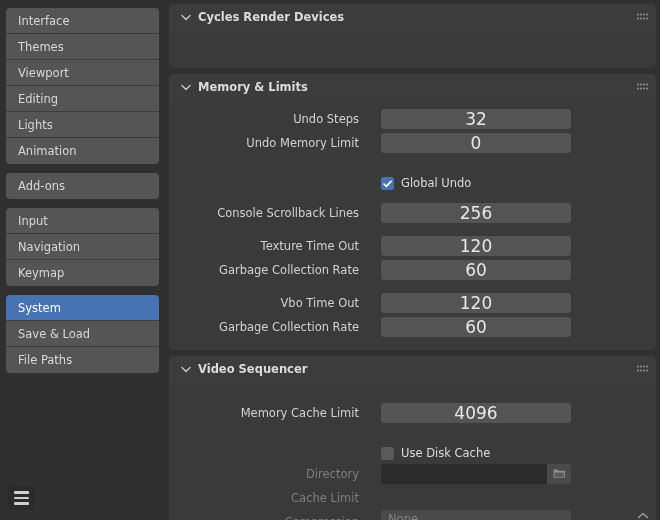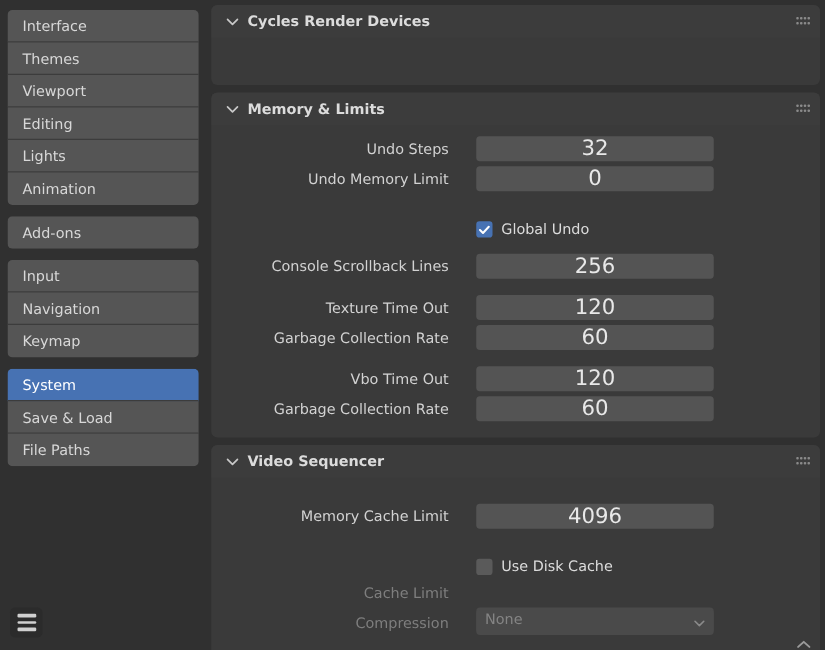--- a/index.html
+++ b/index.html
@@ -349,20 +349,32 @@
           <div class="row-label">Memory Cache Limit</div>
           <div class="field">4096</div>
         </div>
 
         <div class="check-row gap-top">
           <div class="check-spacer"></div>
           <span class="cbox off"></span>
           <span class="cbox-label">Use Disk Cache</span>
         </div>
 
+        <div class="row">
+          <div class="row-label dim">Directory</div>
+          <div class="path-wrap">
+            <div class="field path" placeholder=""></div>
+            <div class="folder-btn">
+              <svg width="13" height="11" viewBox="0 0 13 11">
+                <path d="M0.5 2.2 A0.8 0.8 0 0 1 1.3 1.4 H4.6 L5.8 2.8 H11.2 A0.8 0.8 0 0 1 12 3.6 V9 A0.8 0.8 0 0 1 11.2 9.8 H1.3 A0.8 0.8 0 0 1 0.5 9 Z" fill="#8e8e8e"></path>
+                <rect x="1.6" y="4.6" width="9.3" height="4.4" fill="#5a5a5a"></rect>
+              </svg>
+            </div>
+          </div>
+        </div>
 
         <div class="row">
           <div class="row-label dim">Cache Limit</div>
           <div class="field dim">100</div>
         </div>
 
         <div class="row">
           <div class="row-label dim">Compression</div>
           <div class="dropdown dim">
             <span>None</span>

